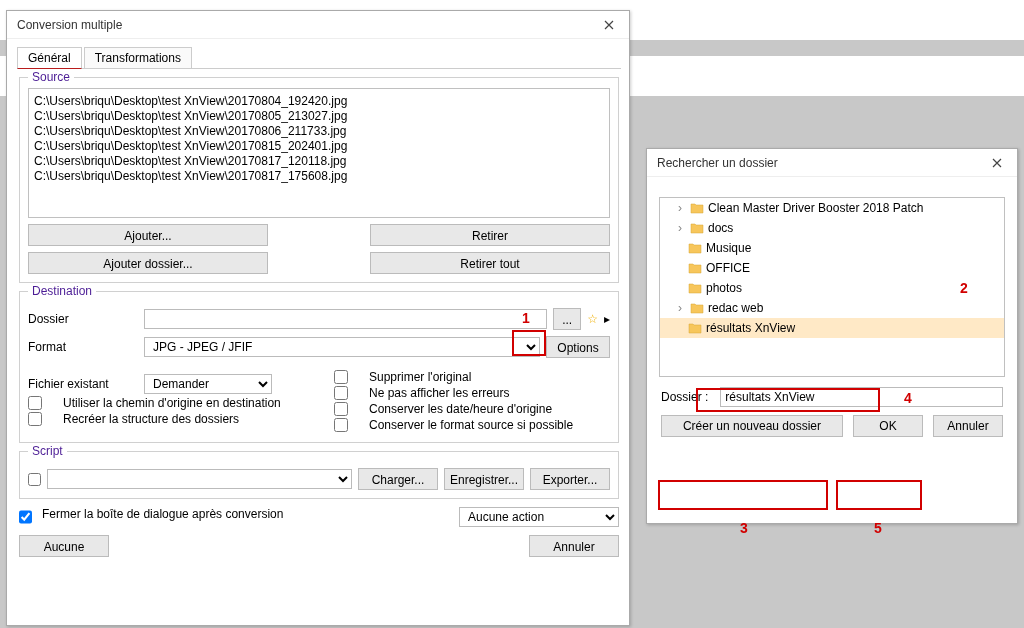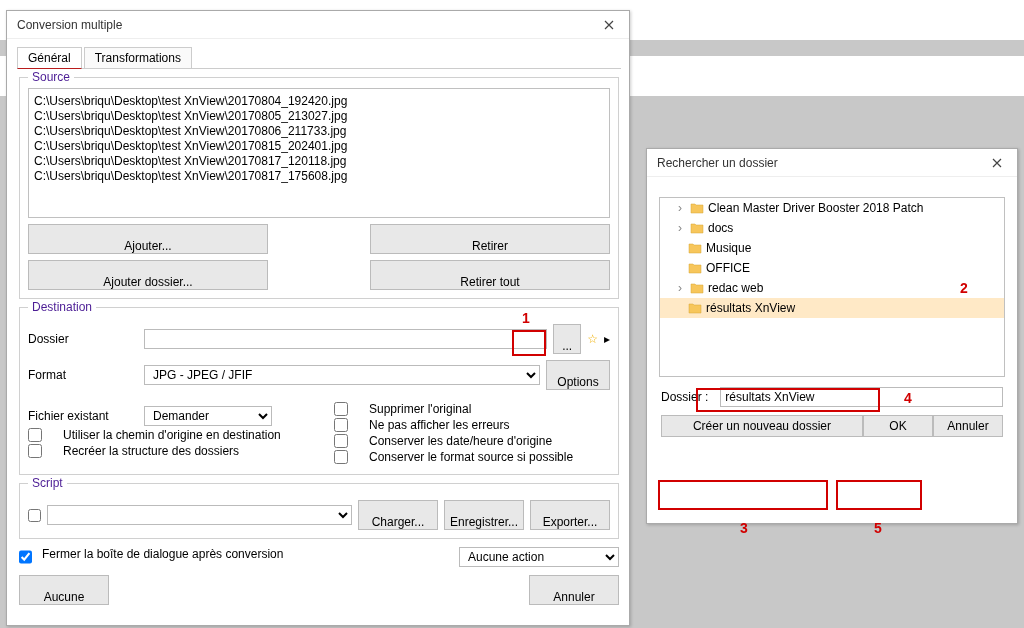--- a/index.html
+++ b/index.html
@@ -20,21 +20,21 @@
 .tab { padding: 3px 10px; border: 1px solid #ccc; border-bottom: none; margin-right: 2px; background: #fff; cursor: pointer; }
 .tab.active { border-bottom: 1px solid #b91c1c; margin-bottom: -1px; }
 .tab.inactive { background: #fafafa; }
 
 .groupbox { border: 1px solid #d0d0d0; margin: 8px 2px; padding: 10px 8px 8px 8px; position: relative; }
 .groupbox .legend { position: absolute; top: -8px; left: 8px; background: #fff; padding: 0 4px; font-size: 12px; color: #4c1d95; }
 
 .filelist { border: 1px solid #c0c0c0; background: #fff; height: 130px; padding: 5px; font-size: 12px; line-height: 15px; overflow: auto; }
 
 .row { display: flex; gap: 6px; margin-top: 6px; }
-.btn { background: #e8e8e8; border: 1px solid #bbb; padding: 14px 0; text-align: center; cursor: pointer; font-size: 12px; height: 22px; line-height: 14px; }
+.btn { background: #e8e8e8; border: 1px solid #bbb; padding: 4px 0; text-align: center; cursor: pointer; font-size: 12px; height: 22px; line-height: 14px; }
 .half { flex: 1; }
 
 .lbl { width: 110px; display: inline-block; font-size: 12px; }
 input[type=text], select { border: 1px solid #bbb; background: #fff; height: 20px; padding: 0 4px; font-size: 12px; }
 .flex1 { flex: 1; }
 
 .chk-row { display: flex; align-items: flex-start; gap: 21px; margin: 2px 0; }
 .chk-row input[type=checkbox] { width: 14px; height: 14px; }
 
 .redbox { border: 2px solid #d10000; position: absolute; pointer-events: none; }
@@ -42,21 +42,21 @@
 
 .folder-list { border: 1px solid #c0c0c0; height: 180px; margin: 20px 12px 10px 12px; overflow-x: hidden; overflow-y: scroll; }
 .tree-item { display: flex; align-items: center; height: 20px; padding-left: 28px; gap: 4px; cursor: pointer; }
 .tree-item.has-caret { padding-left: 14px; }
 .caret { width: 12px; text-align: center; color: #888; }
 .folder-ico { width: 14px; height: 12px; }
 .folder-ico svg { width: 14px; height: 12px; }
 .tree-item.selected { background: #ffe9c6; }
 
 .dest-row { display: flex; align-items: center; gap: 12px; margin: 8px 14px; }
-.action-row { display: flex; gap: 0; margin: 6px 14px 6px 14px; align-items: center; }
+.action-row { display: flex; gap: 10px; margin: 6px 14px 6px 14px; align-items: center; }
 .btn.sm { padding: 3px 8px; width: auto; }
 
 .star { color: #f0b000; cursor: pointer; }
 .tri { cursor: pointer; }
 
 .bg-strip { position: absolute; background: #fff; }
 </style>
 </head>
 <body>
 
@@ -215,20 +215,26 @@
             <path d="M1 2 h4 l1 1 h7 v8 h-12 z" fill="#f7c65b" stroke="#d6a637" stroke-width="0.5"></path>
           </svg></span>
         <span>Musique</span>
       </div>
       <div class="tree-item">
         <span class="folder-ico"><svg viewBox="0 0 14 12">
             <path d="M1 2 h4 l1 1 h7 v8 h-12 z" fill="#f7c65b" stroke="#d6a637" stroke-width="0.5"></path>
           </svg></span>
         <span>OFFICE</span>
       </div>
+      <div class="tree-item">
+        <span class="folder-ico"><svg viewBox="0 0 14 12">
+            <path d="M1 2 h4 l1 1 h7 v8 h-12 z" fill="#f7c65b" stroke="#d6a637" stroke-width="0.5"></path>
+          </svg></span>
+        <span>photos</span>
+      </div>
       <div class="tree-item has-caret">
         <span class="caret">›</span>
         <span class="folder-ico"><svg viewBox="0 0 14 12">
             <path d="M1 2 h4 l1 1 h7 v8 h-12 z" fill="#f7c65b" stroke="#d6a637" stroke-width="0.5"></path>
           </svg></span>
         <span>redac web</span>
       </div>
       <div class="tree-item selected">
         <span class="folder-ico"><svg viewBox="0 0 14 12">
             <path d="M1 2 h4 l1 1 h7 v8 h-12 z" fill="#f7c65b" stroke="#d6a637" stroke-width="0.5"></path>

